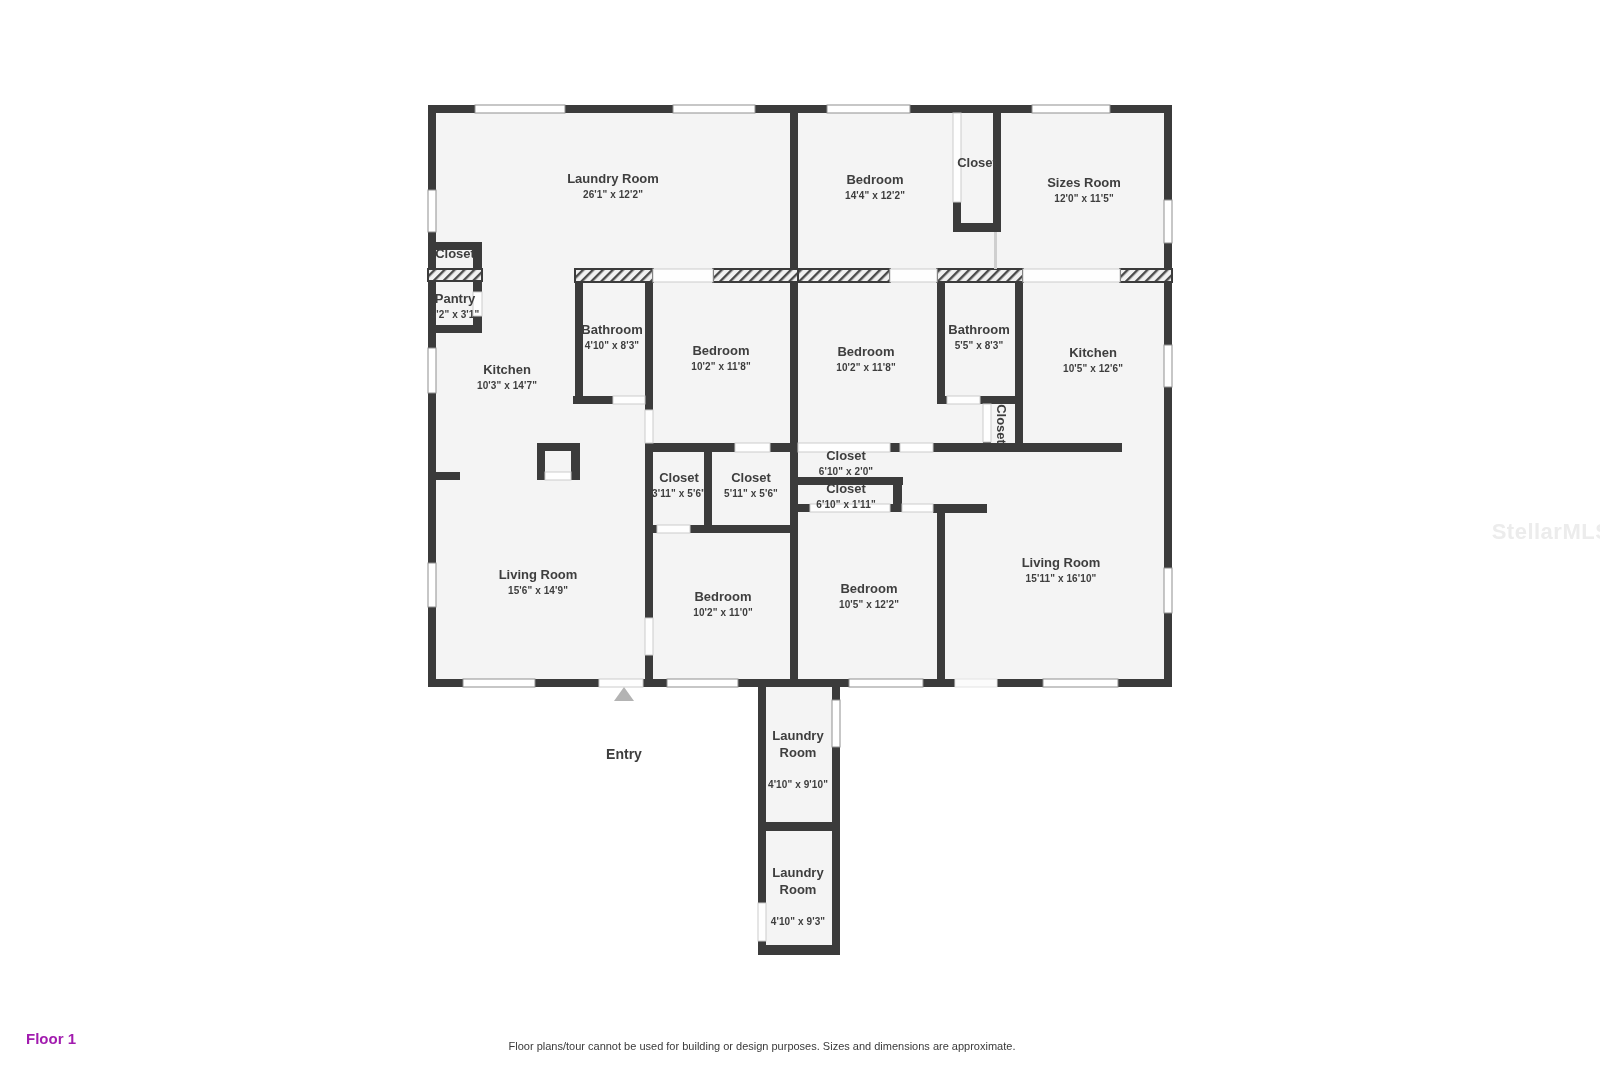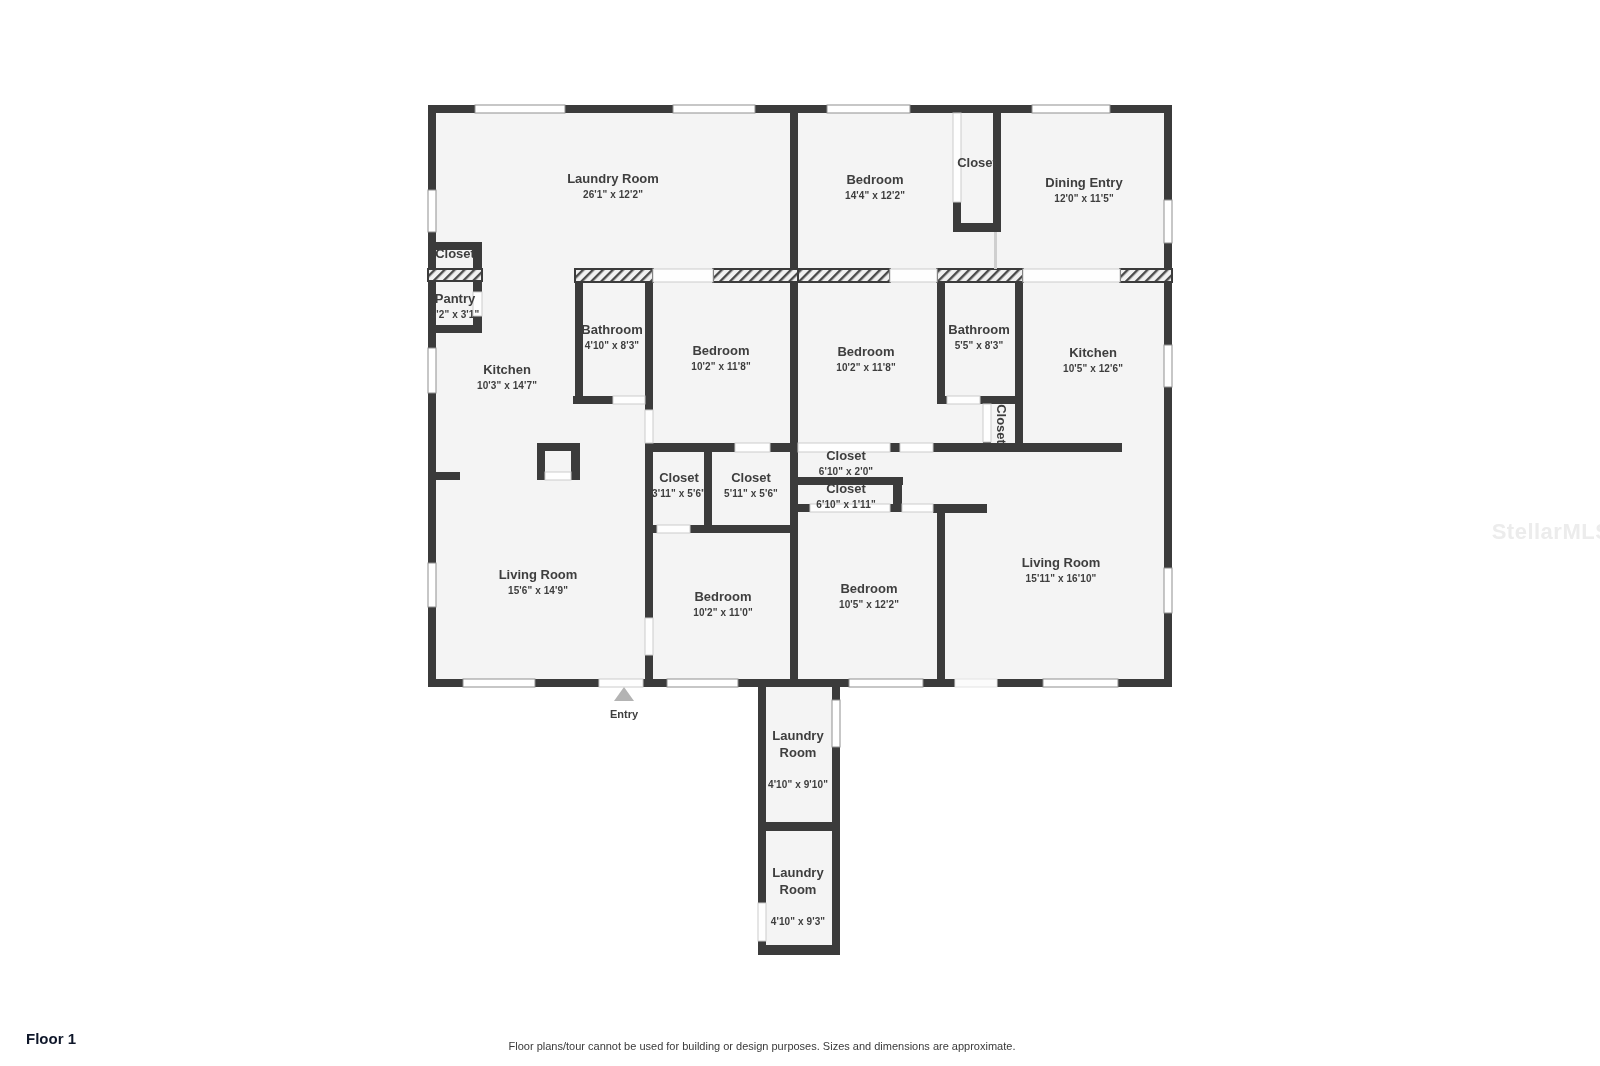--- a/index.html
+++ b/index.html
@@ -28,25 +28,25 @@
     line-height:1.3;
     white-space:nowrap;
     pointer-events:none;
   }
   .rname{display:block;font-weight:700;font-size:13px;}
   .rdims{display:block;font-weight:700;font-size:10px;letter-spacing:.1px;}
   .rlabel.stack .rname{white-space:normal;width:64px;margin:16px auto;}
   .rlabel.rot{transform:translate(-50%,-50%) rotate(90deg);}
   .entry-label{
     position:absolute;transform:translate(-50%,-50%);
-    font-weight:700;font-size:11px;color:#3e3e3e;
+    font-weight:700;font-size:14px;color:#3e3e3e;margin-top:40px;
   }
   .floor-label{
     position:absolute;left:26px;top:1038px;transform:translateY(-50%);
-    font-weight:700;font-size:15px;color:#0f172a;
+    font-weight:700;font-size:15px;color:#a21caf;
   }
   .disclaimer{
     position:absolute;left:762px;top:1046px;transform:translate(-50%,-50%);
     font-weight:400;font-size:11px;color:#3a3a3a;white-space:nowrap;
   }
   .watermark{
     position:absolute;left:1551px;top:532px;transform:translate(-50%,-50%);
     font-weight:700;font-size:22px;color:#ececec;letter-spacing:.5px;
     white-space:nowrap;
   }
@@ -190,21 +190,21 @@
     <span class="rdims">26'1" x 12'2"</span>
   </div>
   <div class="rlabel" style="left:875px;top:187px">
     <span class="rname">Bedroom</span>
     <span class="rdims">14'4" x 12'2"</span>
   </div>
   <div class="rlabel" style="left:977px;top:163px">
     <span class="rname">Closet</span>
   </div>
   <div class="rlabel" style="left:1084px;top:190px">
-    <span class="rname">Dining Entry</span>
+    <span class="rname">Sizes Room</span>
     <span class="rdims">12'0" x 11'5"</span>
   </div>
   <div class="rlabel" style="left:455px;top:254px">
     <span class="rname">Closet</span>
   </div>
   <div class="rlabel" style="left:455px;top:306px">
     <span class="rname">Pantry</span>
     <span class="rdims">3'2" x 3'1"</span>
   </div>
   <div class="rlabel" style="left:507px;top:377px">

